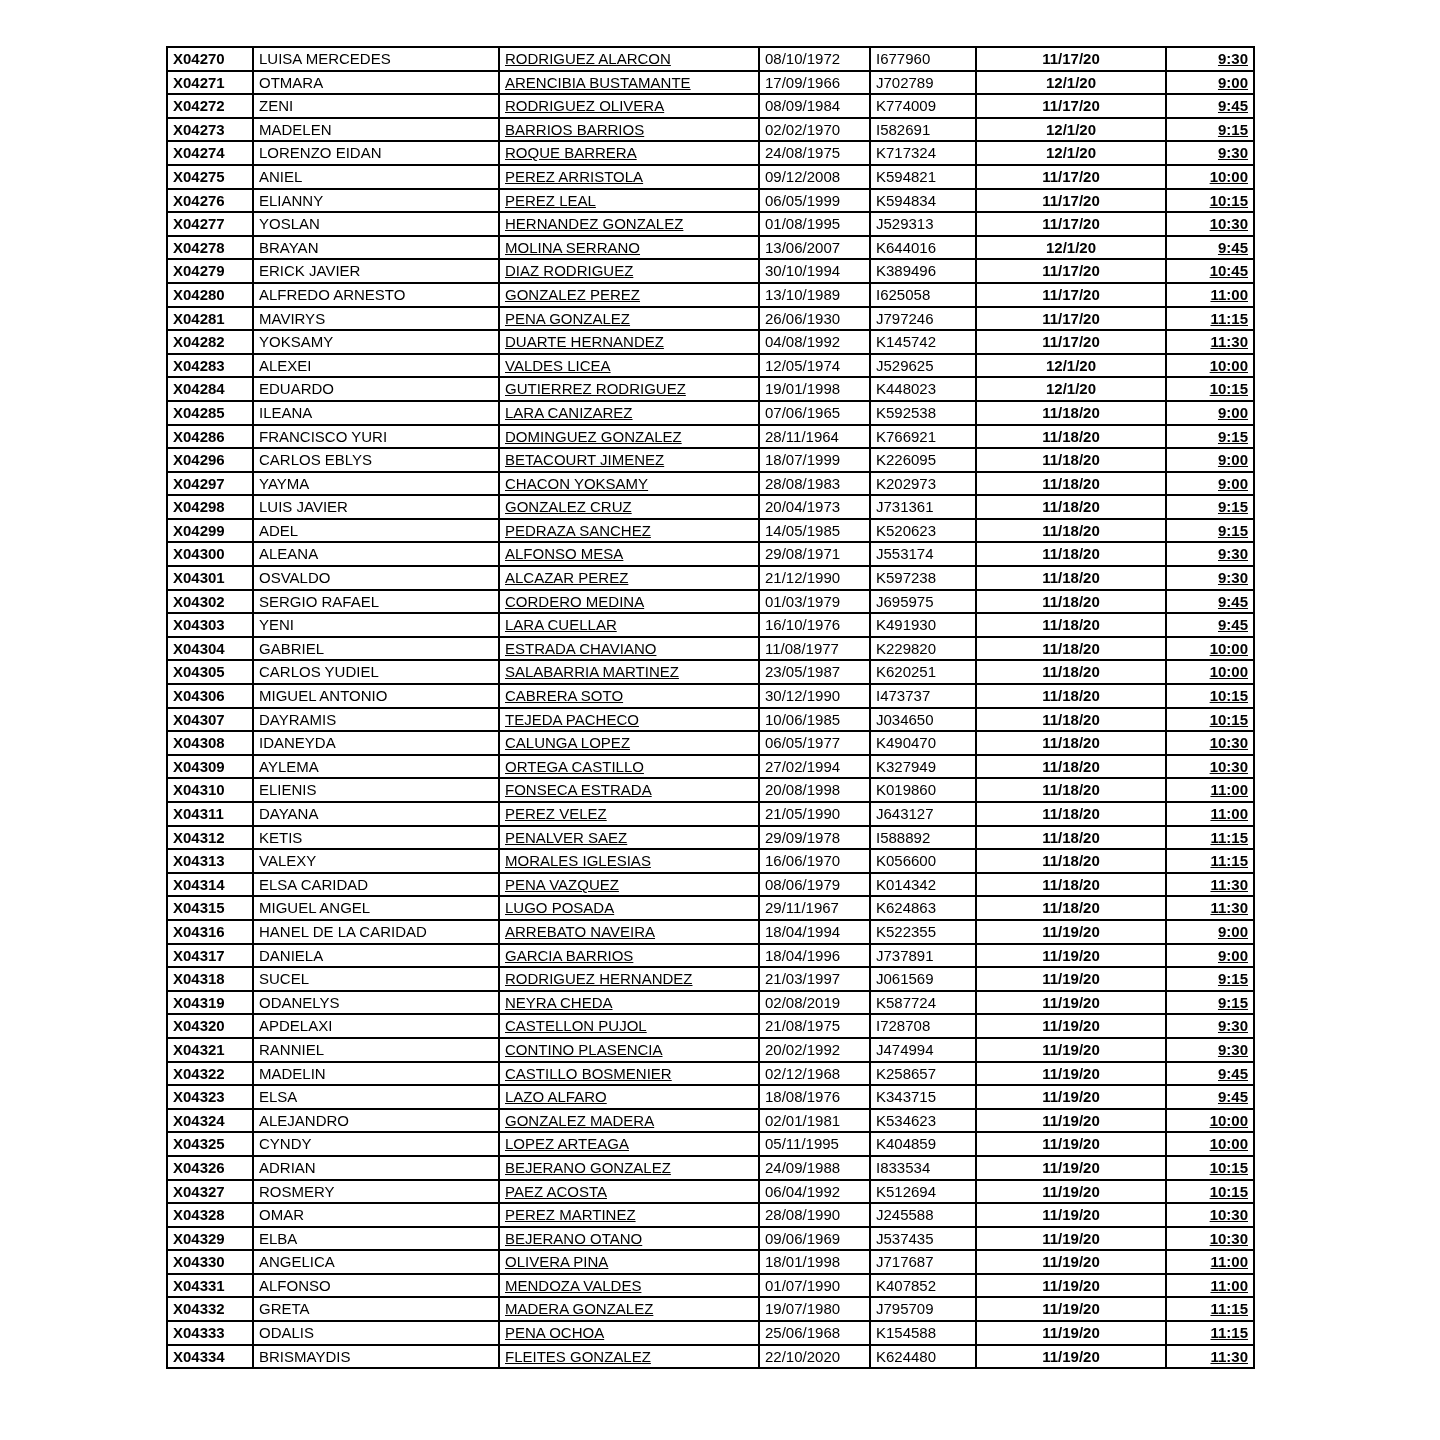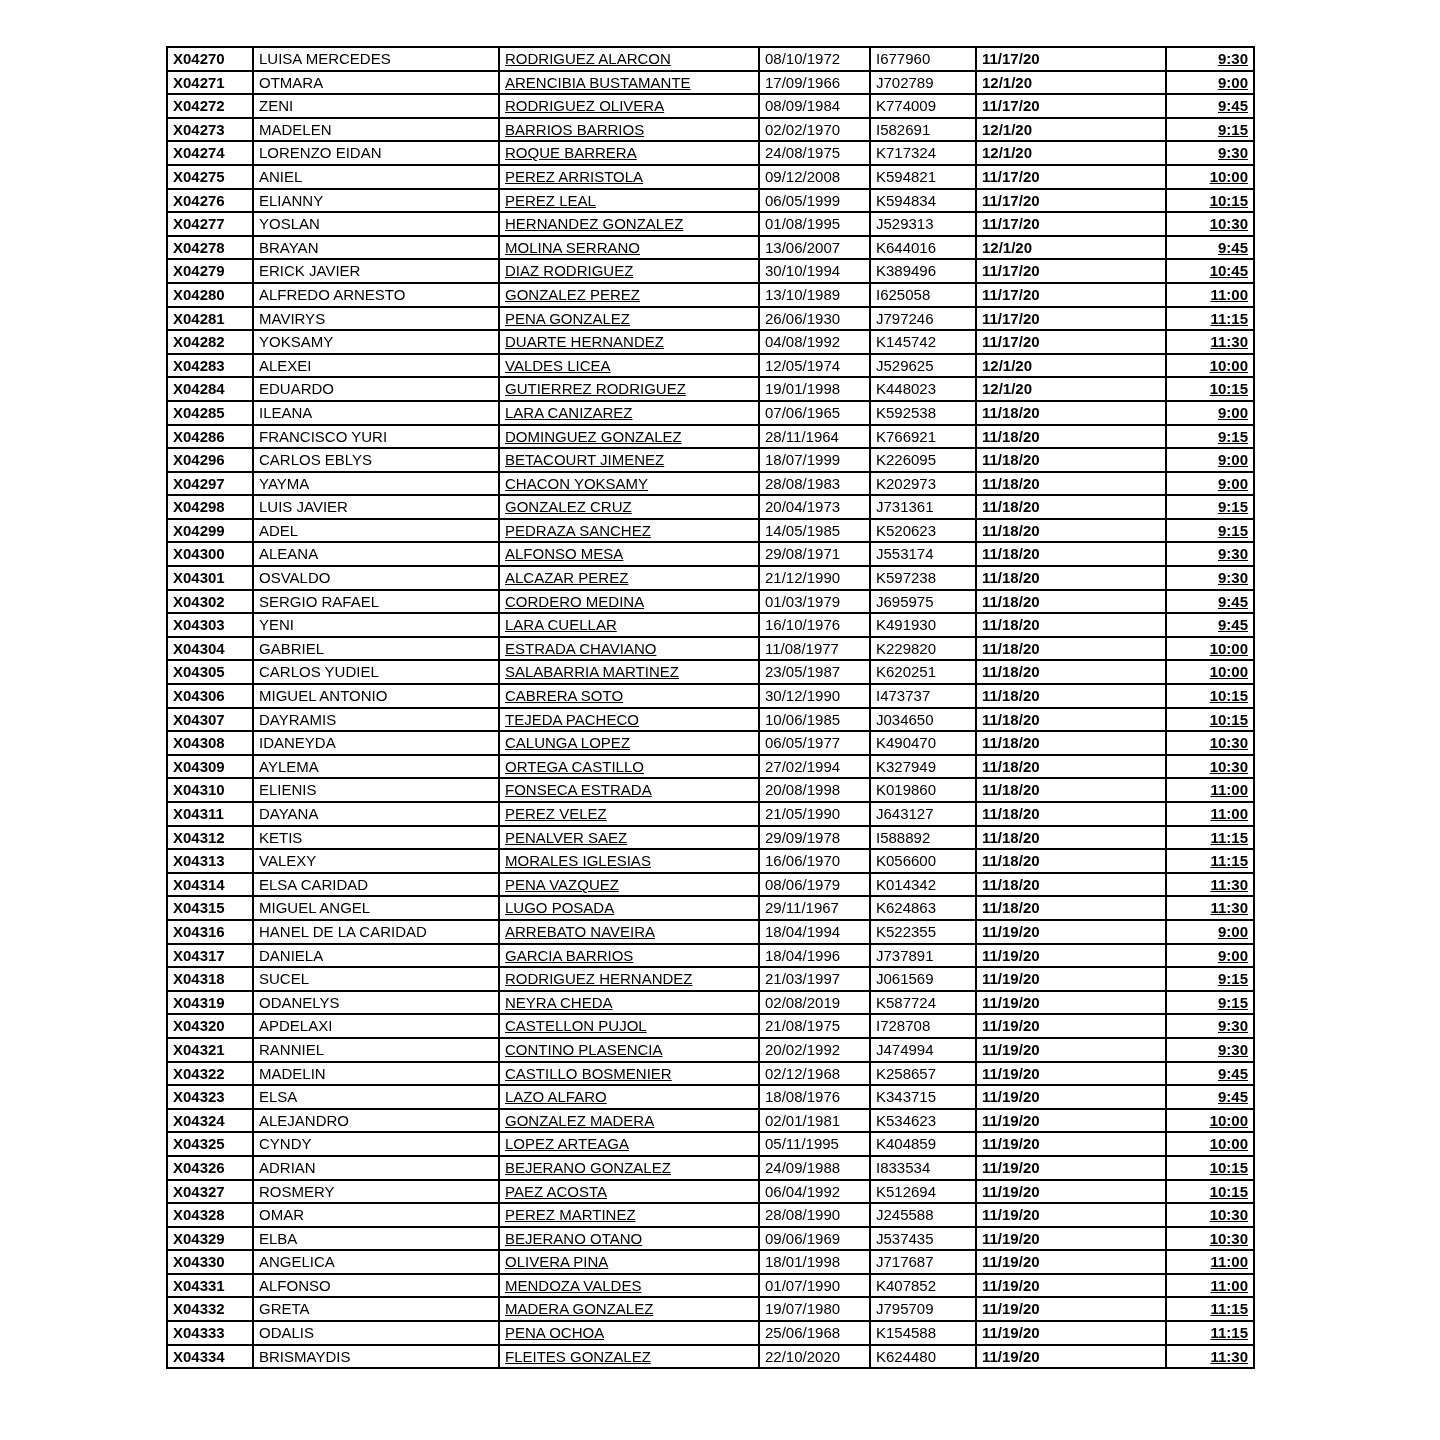--- a/index.html
+++ b/index.html
@@ -32,21 +32,21 @@
     line-height: 21.6px;
     white-space: nowrap;
     overflow: hidden;
     background: #ffffff;
   }
   td.c0 { width: 74px;  font-weight: bold; }
   td.c1 { width: 234px; }
   td.c2 { width: 248px; text-decoration: underline; }
   td.c3 { width: 99px;  }
   td.c4 { width: 94px; border-radius: 6px;  }
-  td.c5 { width: 178px; text-align: left; font-weight: bold; }
+  td.c5 { width: 178px; text-align: center; font-weight: bold; }
   td.c6 { width: 76px;  text-align: right; font-weight: bold; text-decoration: underline; }
 </style>
 </head>
 <body>
 
 <div class="table-wrap">
   <table id="appointments-table">
     <tbody id="appointments-tbody">
         <tr>
           <td class="c0">X04270</td>

